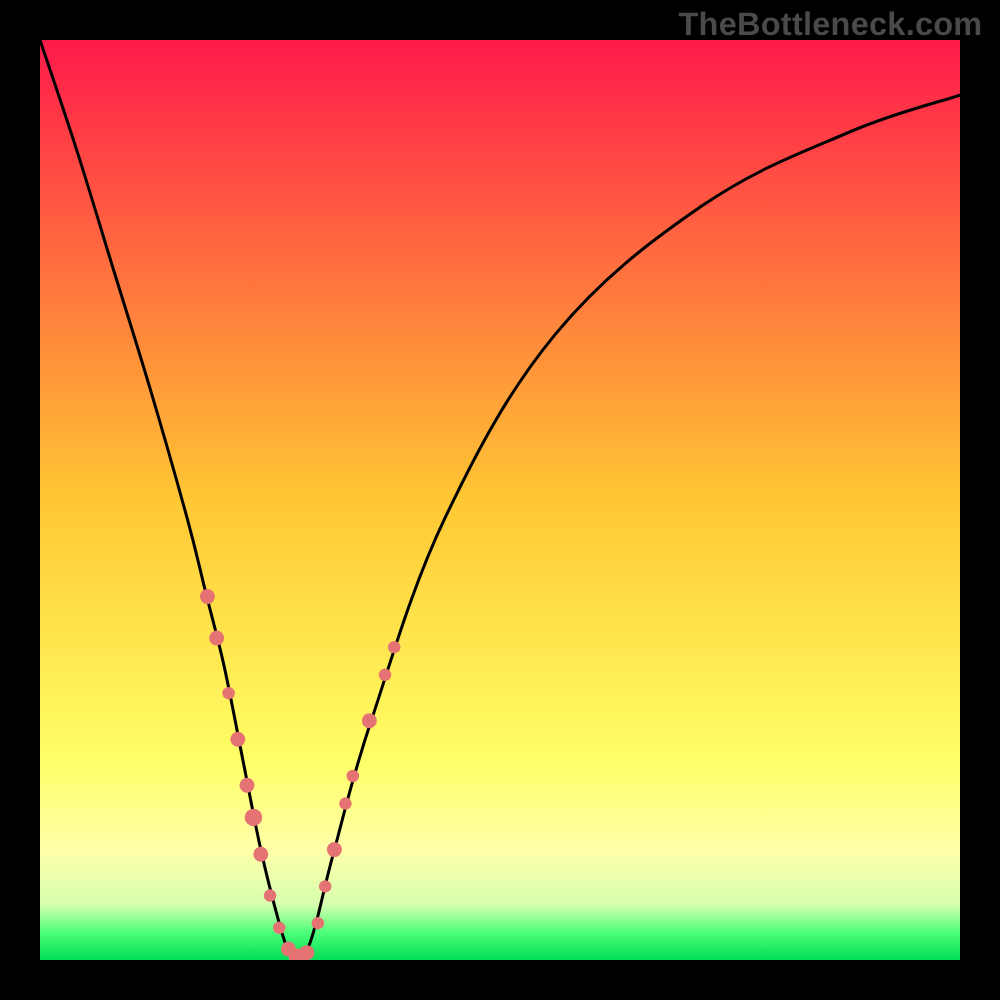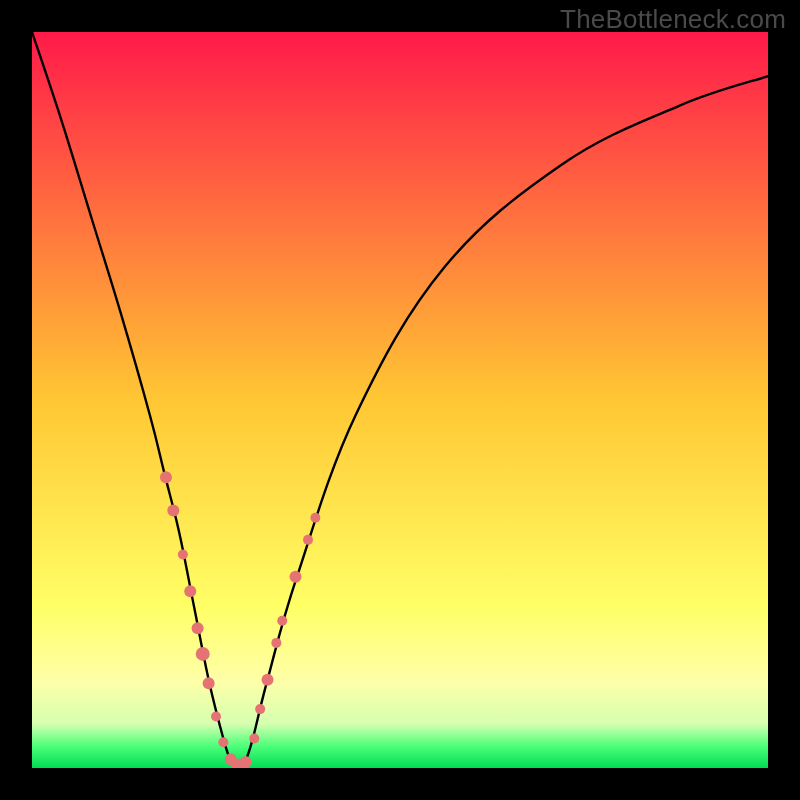--- a/index.html
+++ b/index.html
@@ -26,21 +26,21 @@
     width: 736px;
     height: 736px;
     overflow: hidden;
   }
   .watermark {
     position: absolute;
     top: 4px;
     right: 14px;
     color: #4a4a4a;
     font-size: 26px;
-    font-weight: 400;
+    font-weight: 700;
     letter-spacing: 0.2px;
     pointer-events: none;
   }
   svg { display: block; }
 </style>
 </head>
 <body>
 
 <div class="frame">
   <div class="plot">

